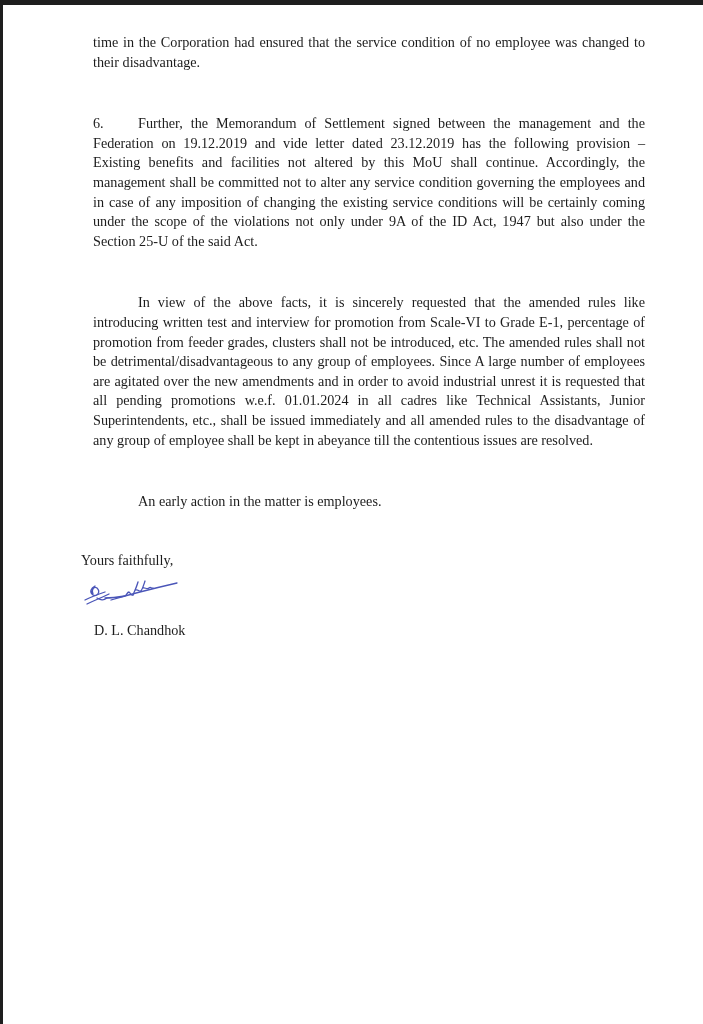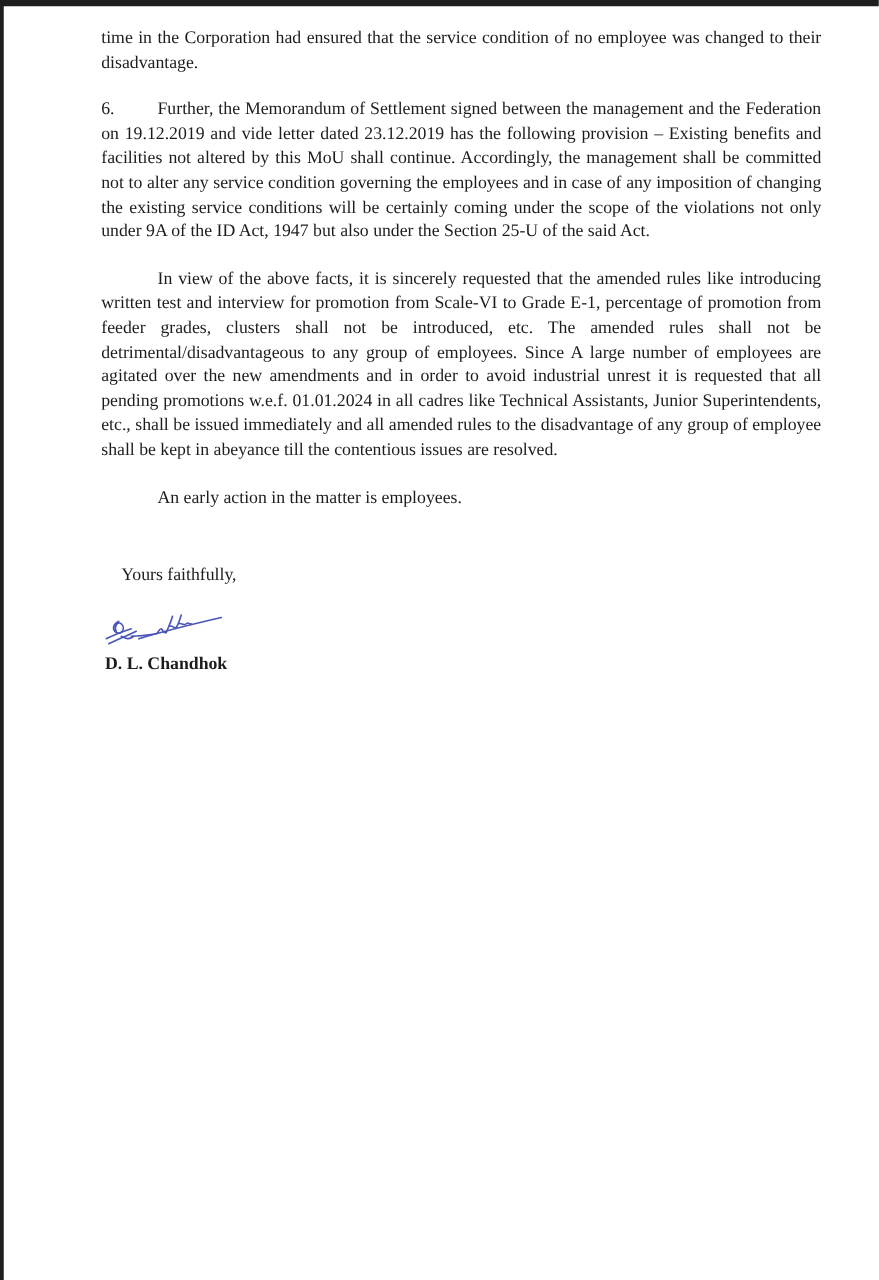--- a/index.html
+++ b/index.html
@@ -22,31 +22,31 @@
   }
   .page {
     position: absolute;
     left: 81px;
     top: 21px;
     width: 576px;
     font-size: 14.2px;
     line-height: 19.6px;
   }
   .para {
-    margin: 0;
+    margin: 12px;
     text-align: justify;
   }
   .para.indent { text-indent: 45px; }
   .gap { height: 18px; }
   .num { display: inline-block; width: 45px; text-indent: 0; }
-  .closing { margin: 16px; }
+  .closing { margin: 0; }
   .sig-wrap {
     width: 120px; height: 32px; margin: 6px 0 2px 0;
   }
-  .signer { margin: 3px; font-weight: bold; }
+  .signer { margin: 13px; }
 </style>
 </head>
 <body>
 
 <div class="top-bar"></div>
 <div class="left-bar"></div>
 
 <div class="page">
   <p class="para">time in the Corporation had ensured that the service condition of no employee was changed to their disadvantage.</p>
   <div class="gap"></div>

